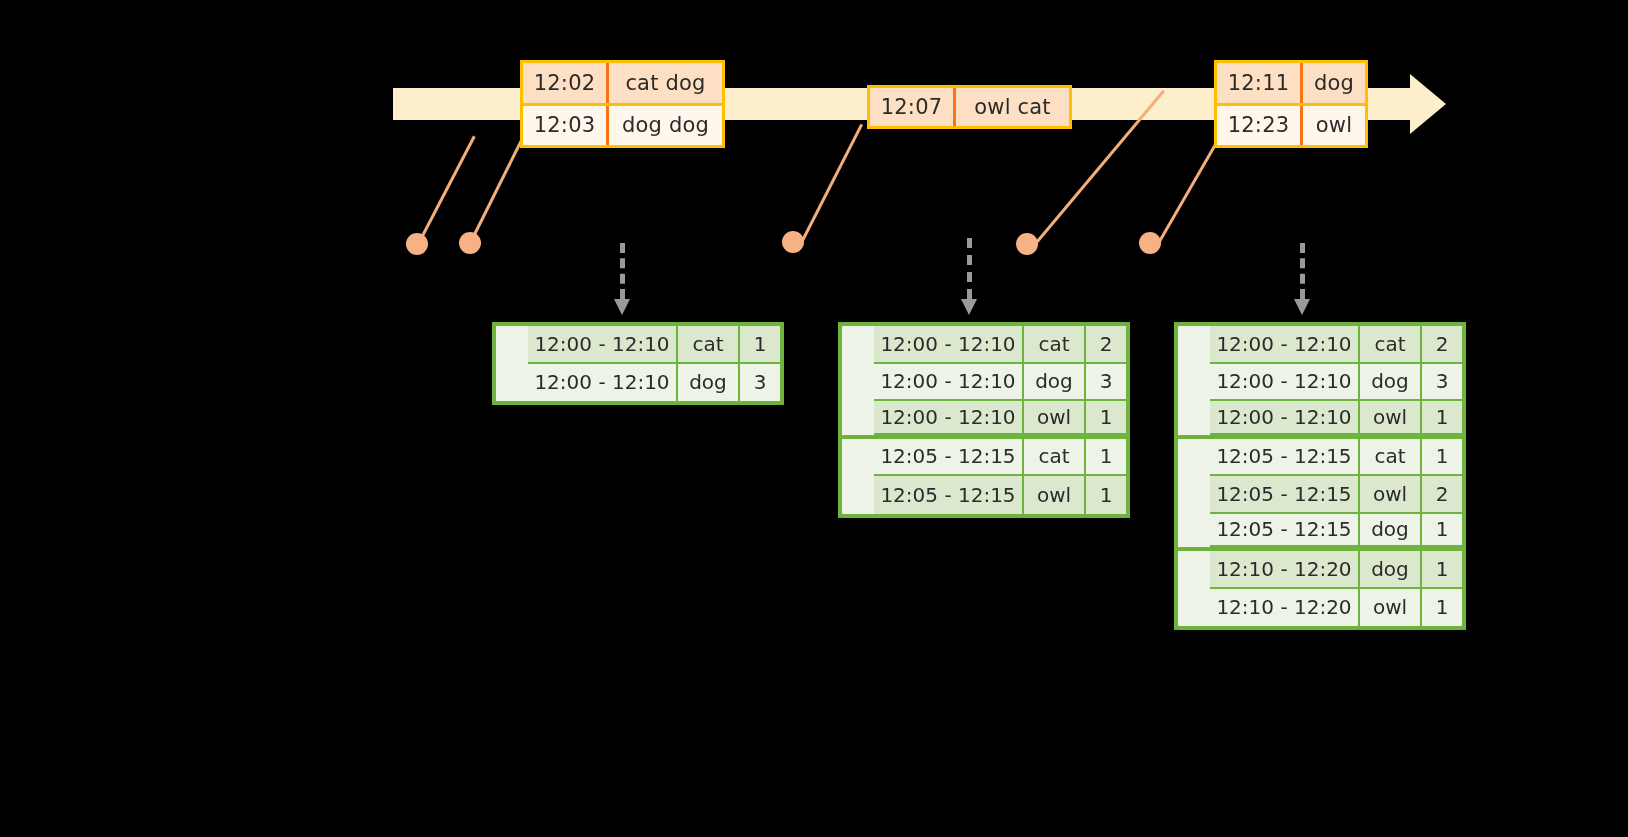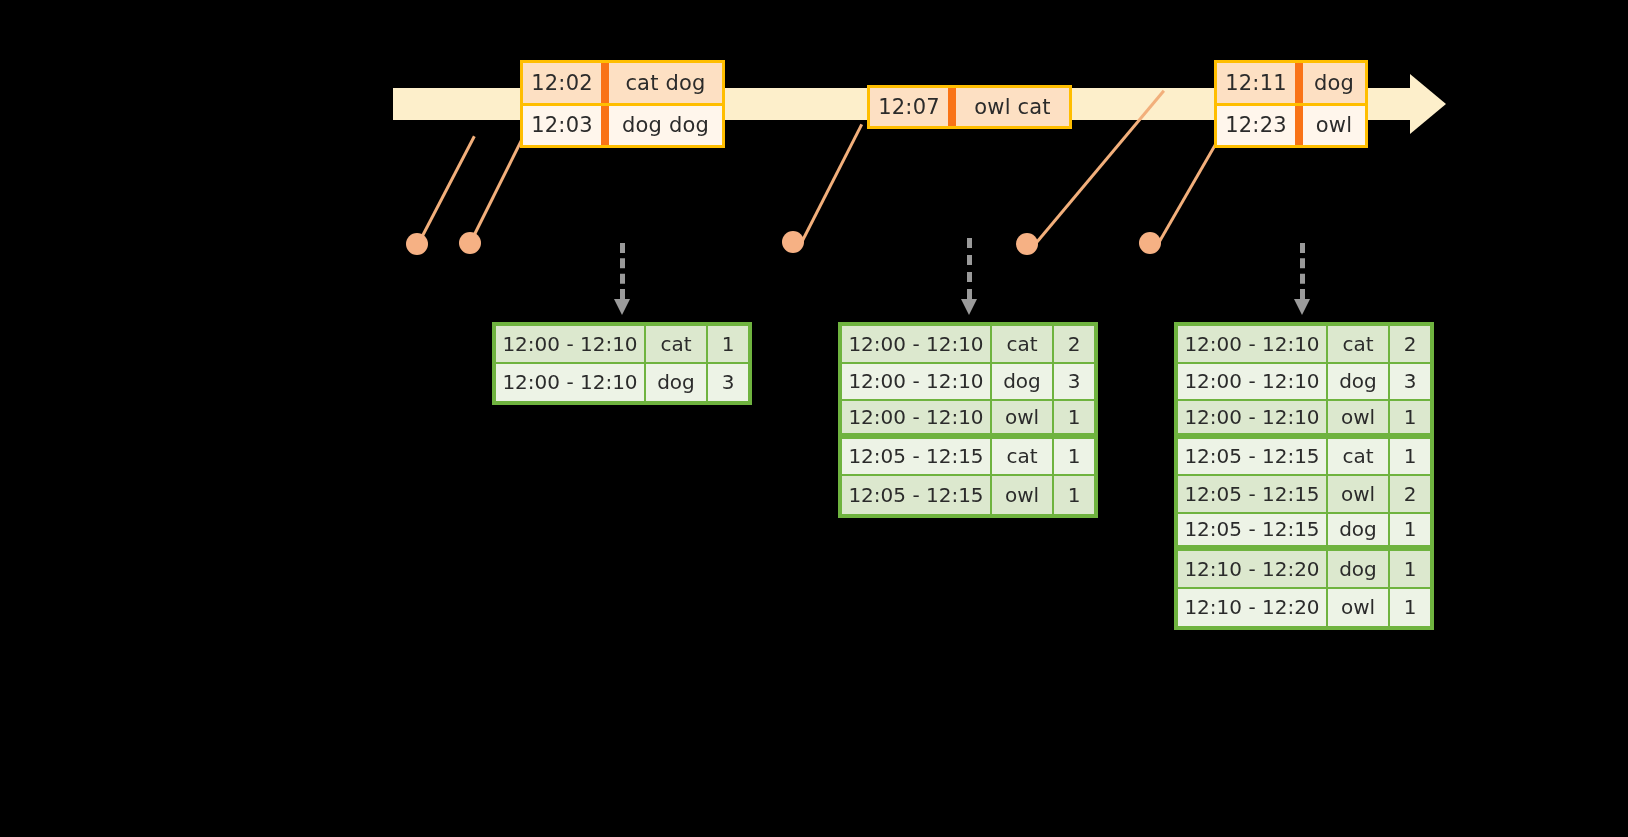--- a/index.html
+++ b/index.html
@@ -51,21 +51,21 @@
   .evt-cell {
     display: flex;
     align-items: center;
     justify-content: center;
     background: #FFF6EC;
     font-size: 21px;
     color: #2b2b2b;
     box-sizing: border-box;
     letter-spacing: .2px;
   }
-  .evt-cell.time { width: 86px; border-right: 8px solid #f97316; }
+  .evt-cell.time { width: 86px; border-right: 3px solid #f97316; }
   .evt-cell.payload { flex: 1 1 auto; text-align: right; }
 
   
   .conn-line {
     position: absolute;
     background: #F2AF7B;
     transform-origin: 0 50%;
     height: 3px;
   }
   .conn-dot {
@@ -98,20 +98,21 @@
     border: 4px solid #6FB33F;
     box-sizing: border-box;
     background: #EDF3E6;
     display: flex;
     flex-direction: column;
   }
   .res-row {
     display: flex;
     height: 37.5px;
     box-sizing: border-box;
+    padding-left: 32px;
   }
   .res-row.alt .res-cell { background: #DCE8CE; }
   .res-row.grpend { border-bottom: 4px solid #6FB33F; }
   .res-row:not(.grpend) + .res-row { }
   .res-cell {
     display: flex;
     align-items: center;
     justify-content: center;
     font-size: 20px;
     color: #2b2b2b;

